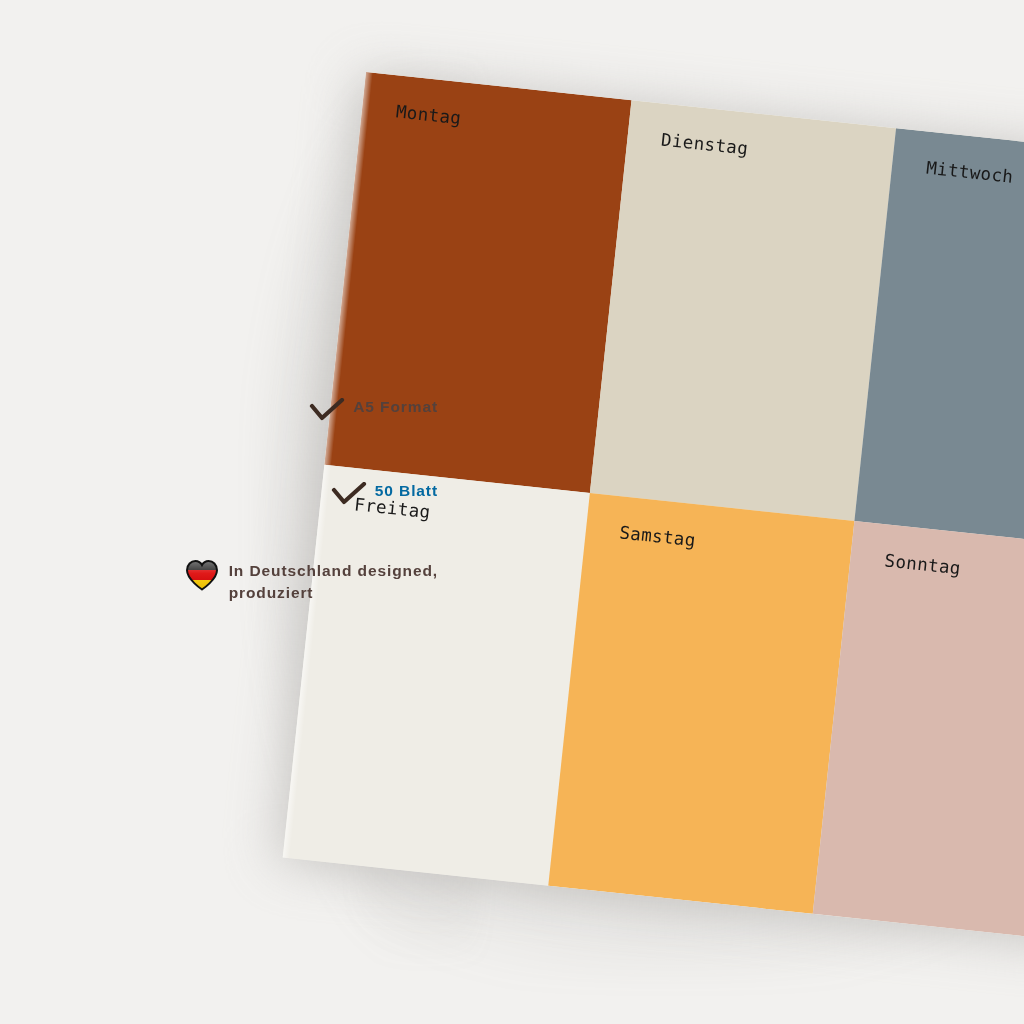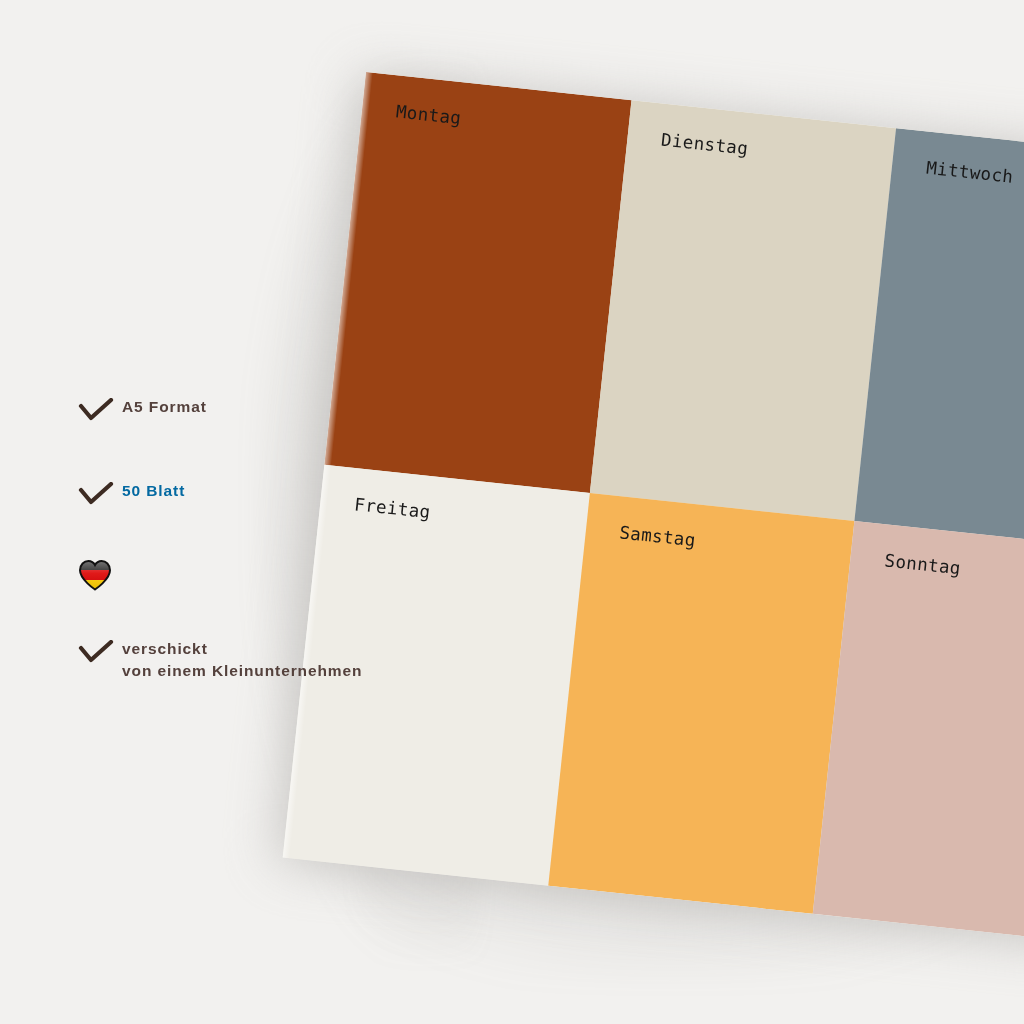--- a/index.html
+++ b/index.html
@@ -31,20 +31,21 @@
     left: 78px;
     top: 392px;
     width: 360px;
     z-index: 6;
   }
   .feature-row {
     display: flex;
     align-items: flex-start;
     margin-bottom: 40px;
     min-height: 40px;
+    justify-content: flex-end;
   }
   .feature-row:last-child { margin-bottom: 0; }
 
   .feature-icon {
     flex: 0 0 44px;
     width: 44px;
     height: 34px;
     display: flex;
     align-items: center;
     justify-content: flex-start;
@@ -242,27 +243,20 @@
           </g>
           <path d="M17 30.5
                    C 17 30.5, 2 20.5, 2 11.3
                    C 2 5.6, 6.1 2.0, 10.4 2.0
                    C 13.4 2.0, 15.8 3.8, 17 6.1
                    C 18.2 3.8, 20.6 2.0, 23.6 2.0
                    C 27.9 2.0, 32 5.6, 32 11.3
                    C 32 20.5, 17 30.5, 17 30.5 Z" fill="none" stroke="#111111" stroke-width="2"></path>
         </svg>
       </span>
-    </div>
-
-    <div class="feature-row">
-      <span class="feature-icon">
-        <svg width="36" height="26" viewBox="0 0 36 26" aria-hidden="true">
-          <path d="M3 8 L13 20 L33 2" fill="none" stroke="#3d2b22" stroke-width="4.2" stroke-linecap="round" stroke-linejoin="round"></path>
-        </svg>
-      </span>
-      <span class="feature-text" style="color: rgb(84, 65, 60);">verschickt
-von einem Kleinunternehmen</span>
-    </div>
+      <span class="feature-text" style="color: rgb(84, 65, 60);">In Deutschland designed,
+produziert</span>
+    </div>
+
 
   </div>
 
 </div>
 
 </body></html>

